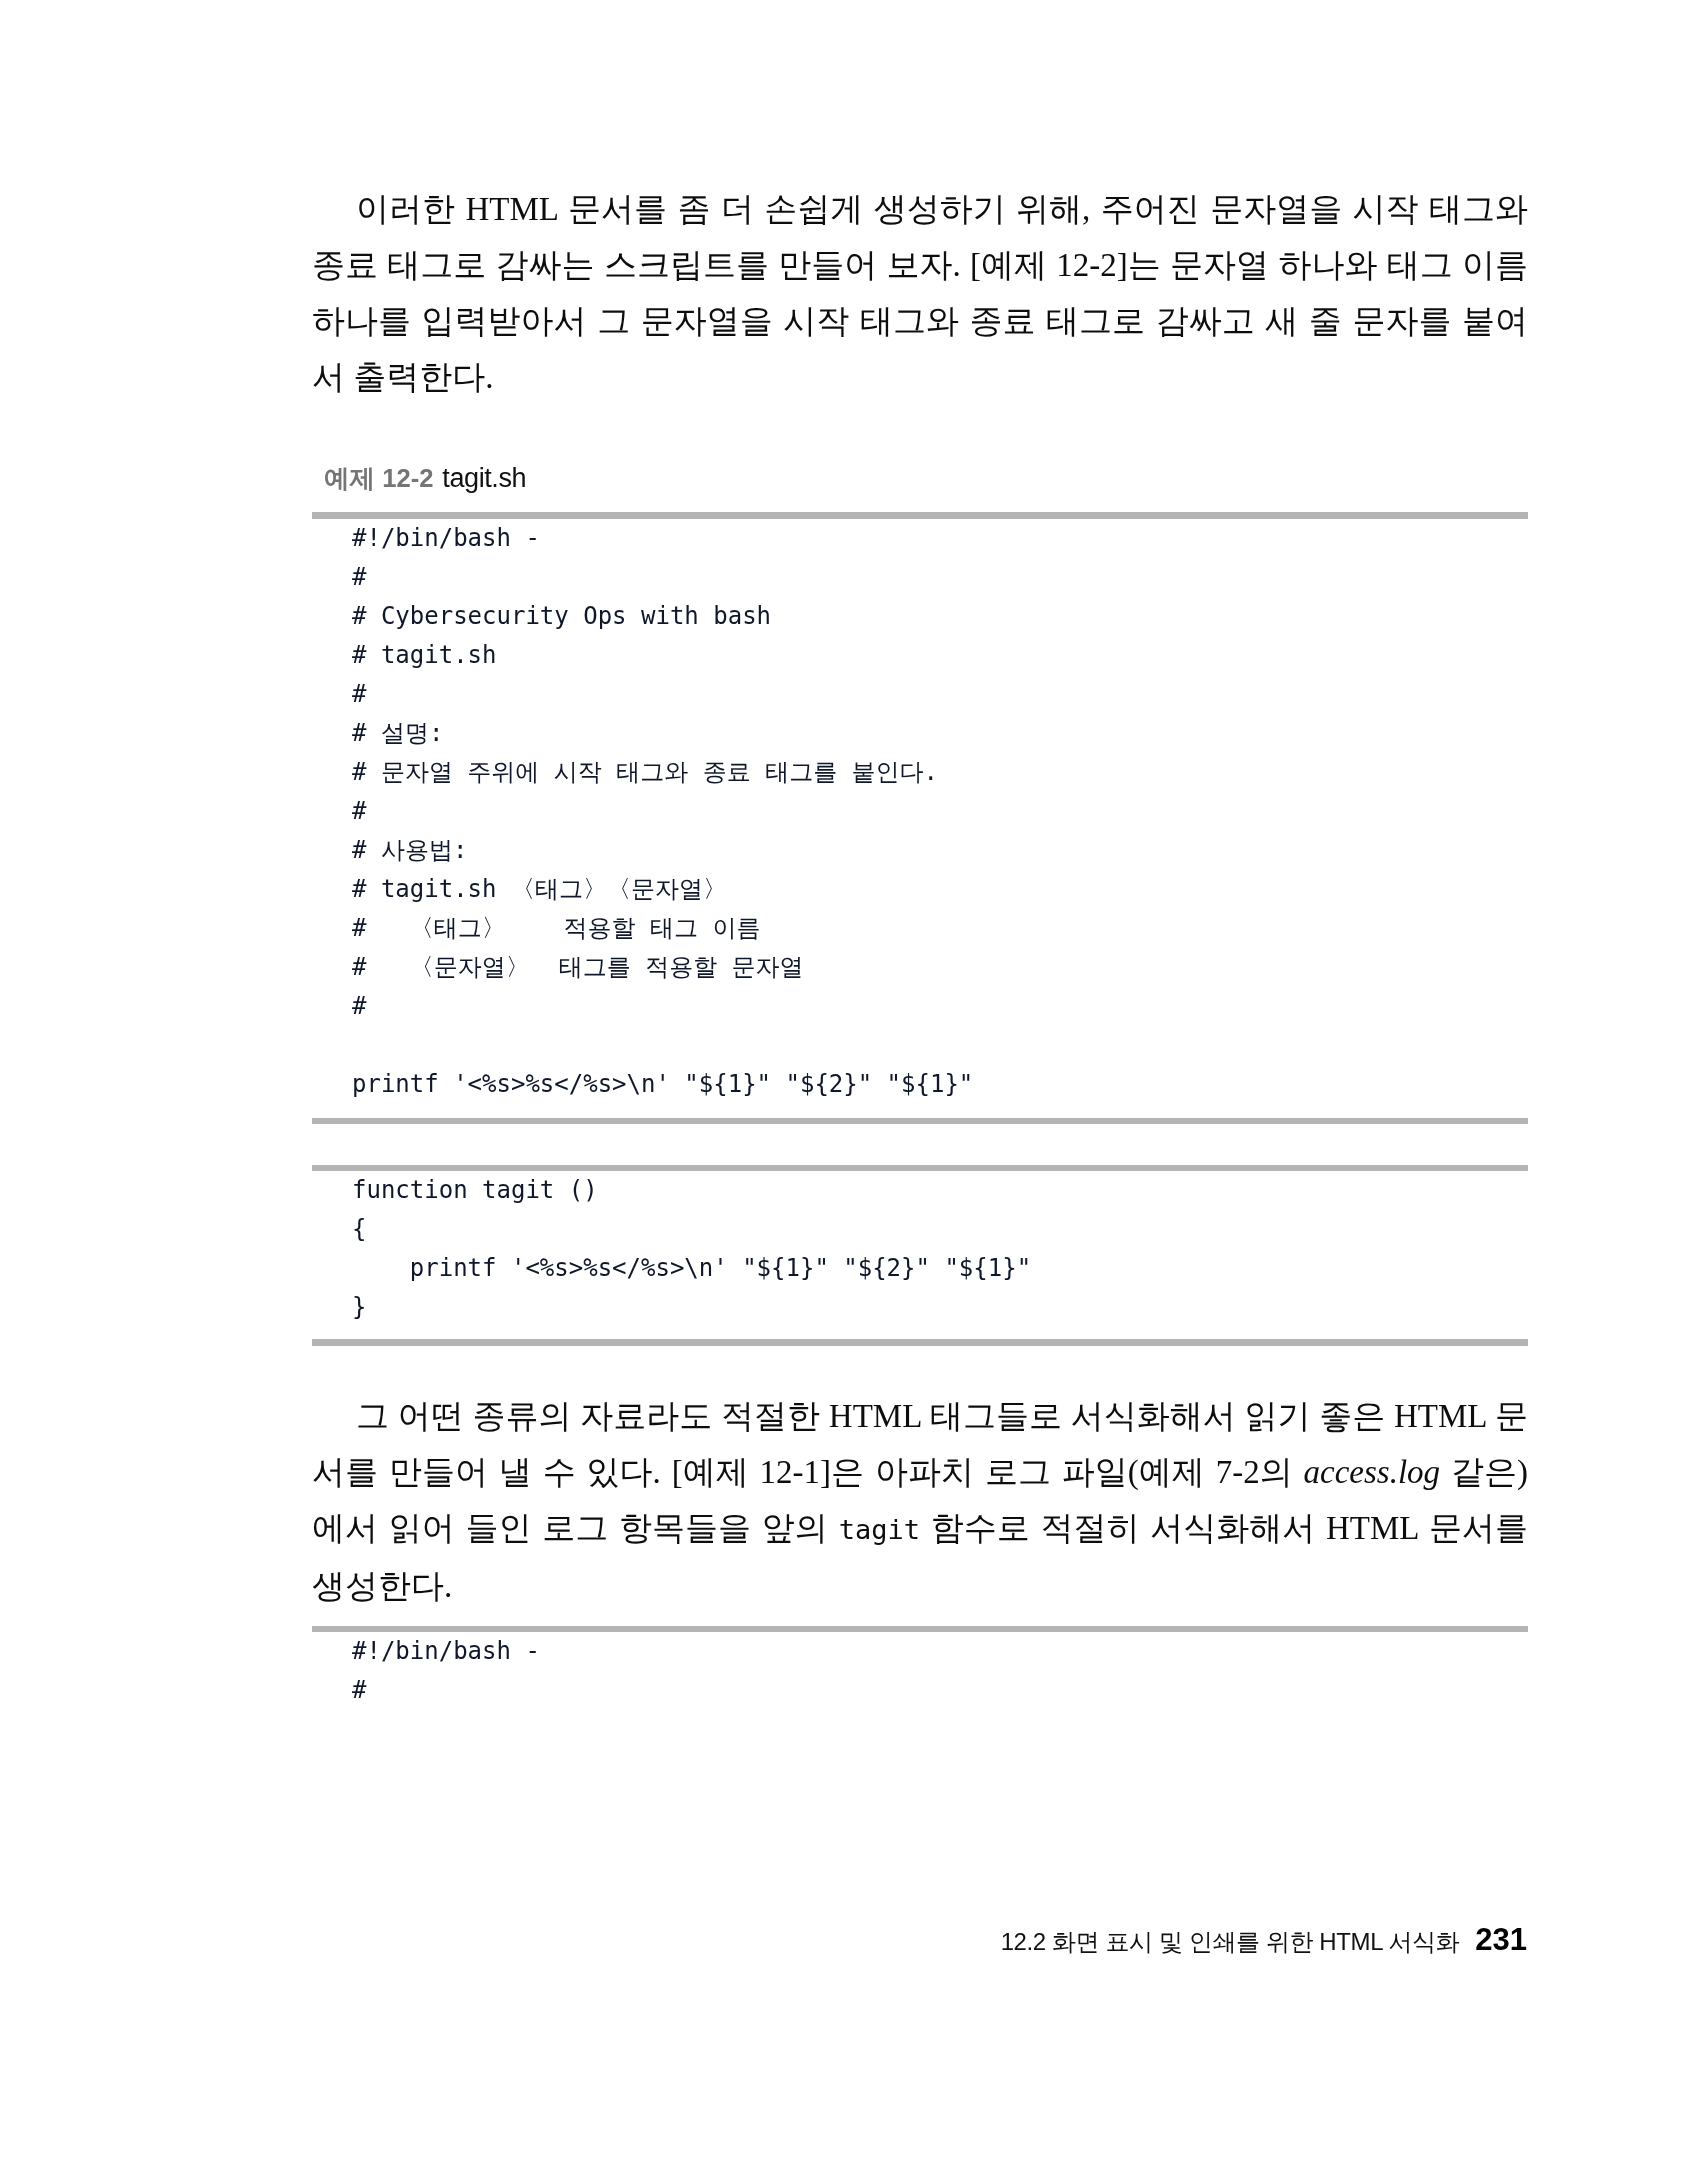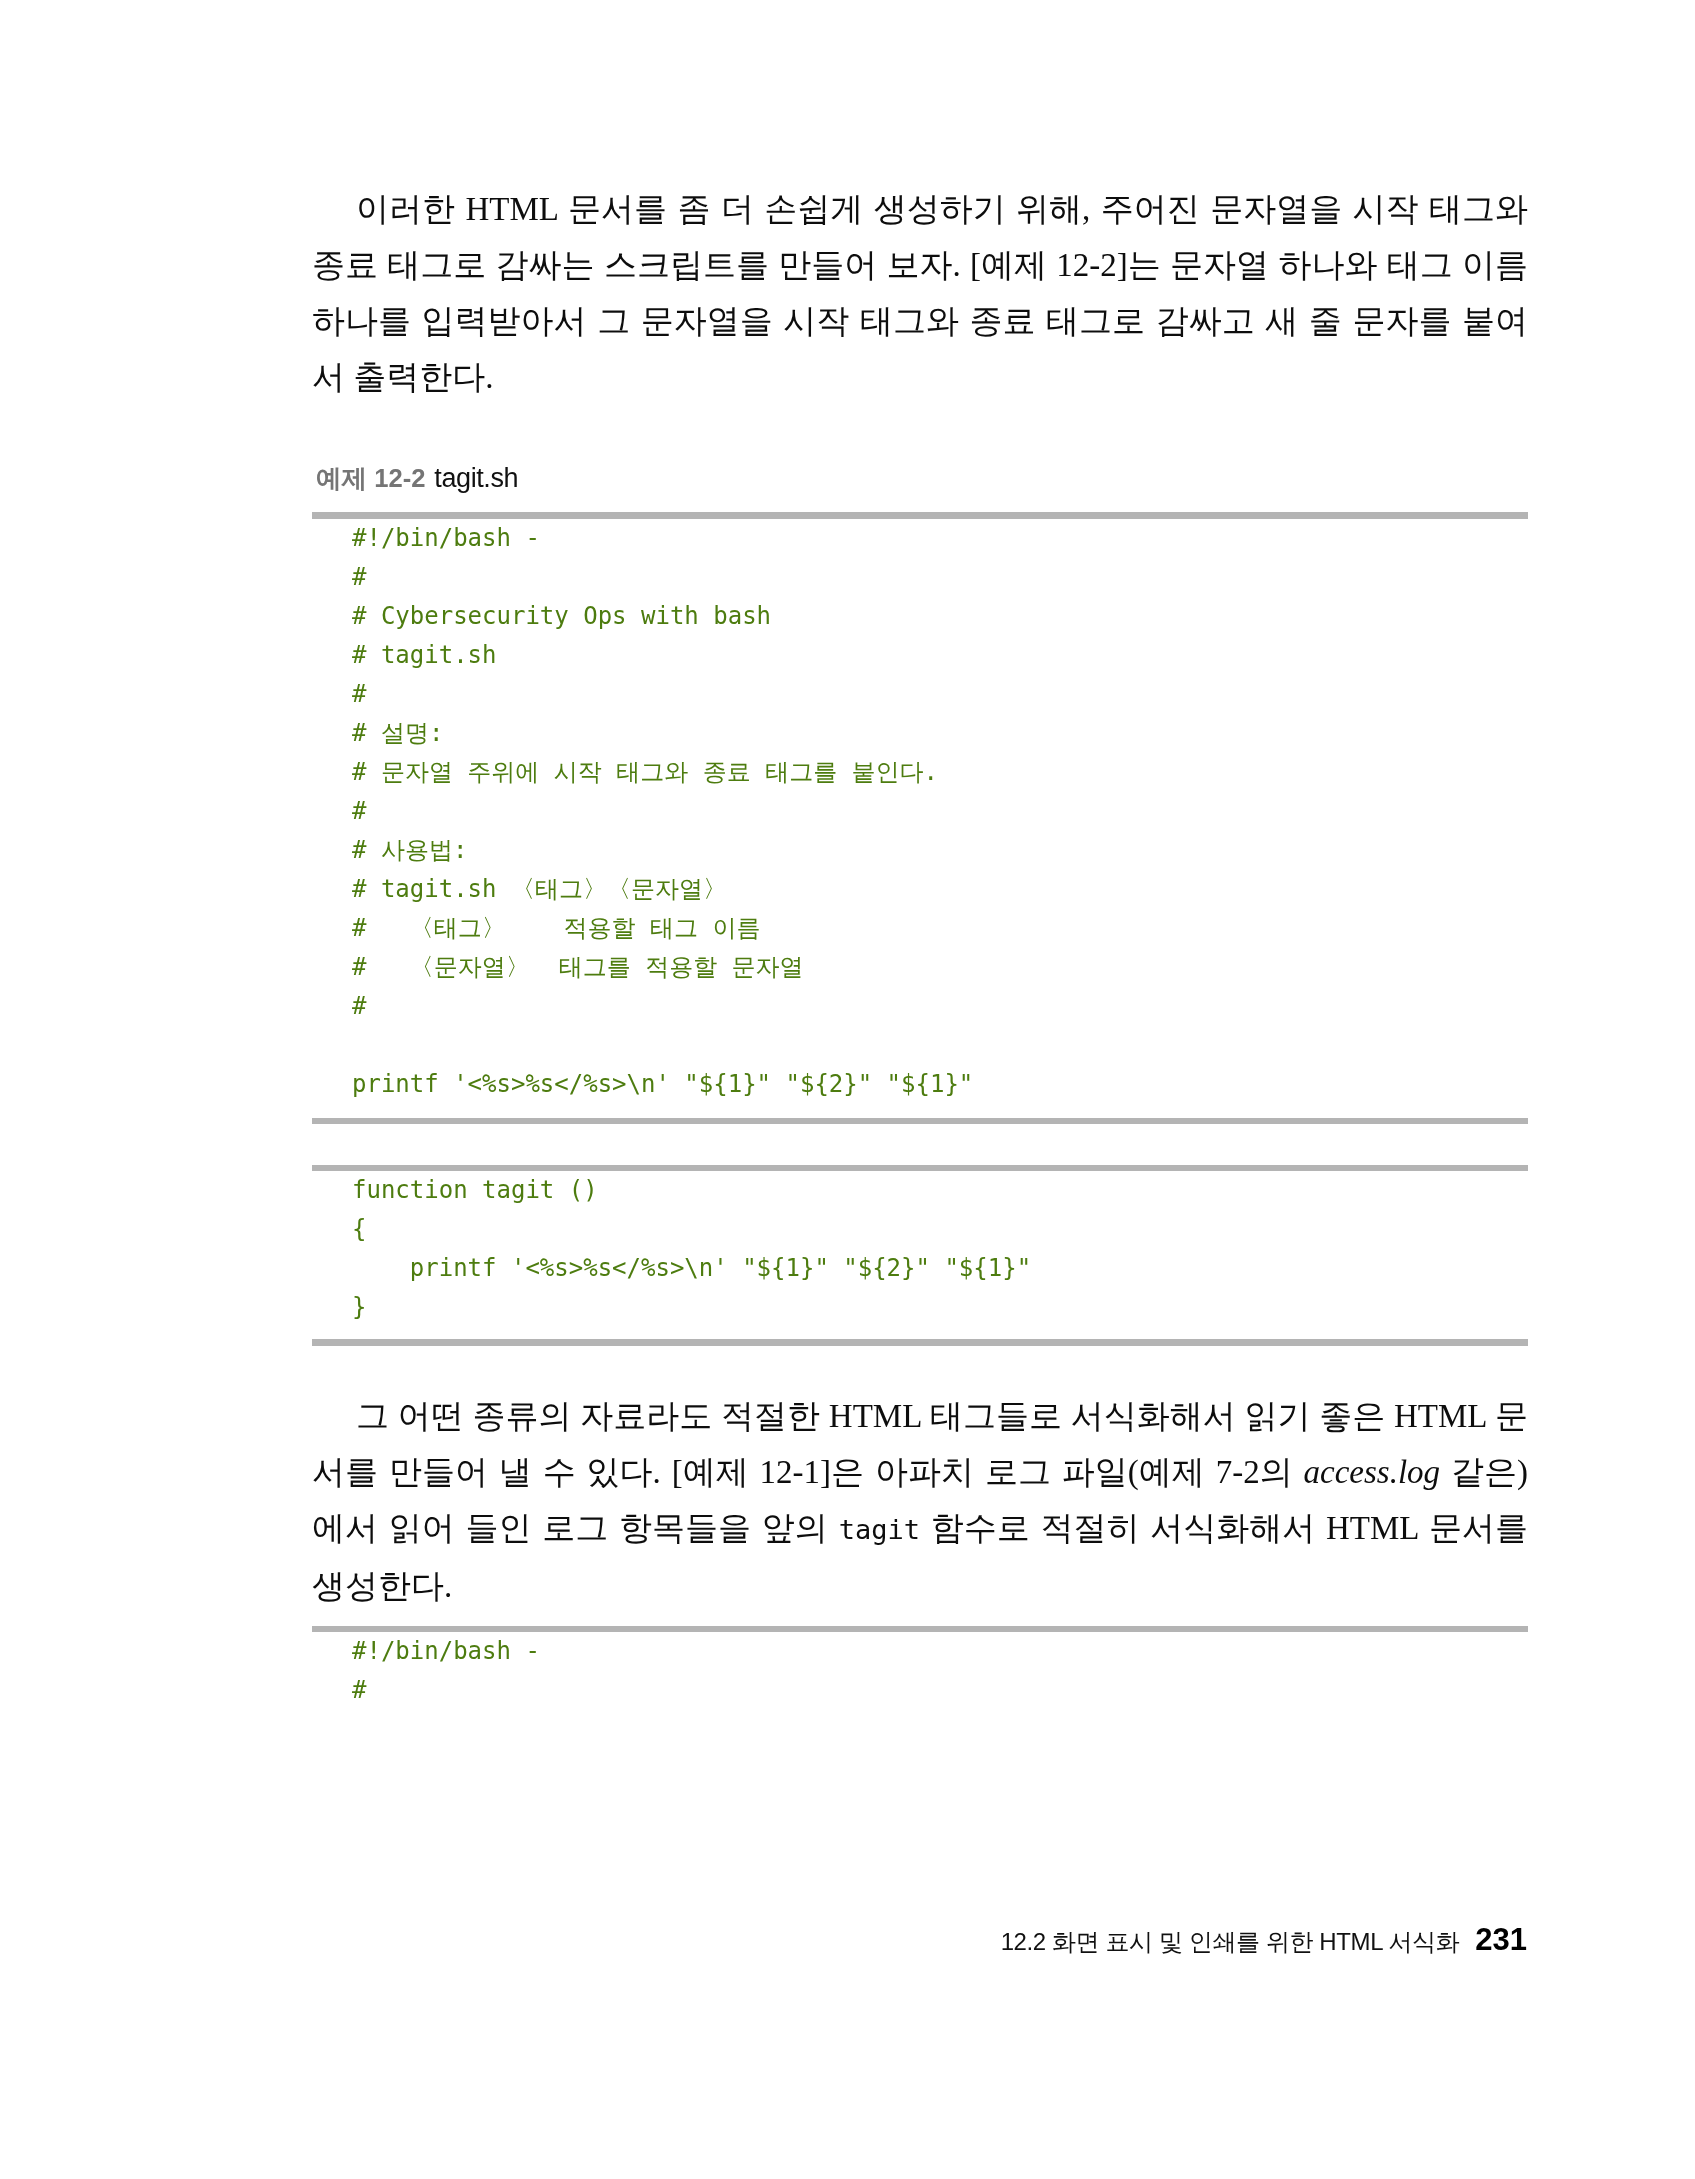--- a/index.html
+++ b/index.html
@@ -33,21 +33,21 @@
   .para.indent { text-indent: 44px; }
   .para .it {
     font-style: italic;
   }
   .para .mono {
     font-family: "DejaVu Sans Mono", "Liberation Mono", monospace;
     font-size: 27px;
   }
   
   .caption {
-    margin: 4px;
+    margin: 12px;
     font-family: "Liberation Sans", "DejaVu Sans", sans-serif;
     line-height: 35px;
     white-space: nowrap;
   }
   .caption .cap-label {
     font-weight: bold;
     font-size: 25.6px;
     color: #757575;
   }
   .caption .cap-file {
@@ -63,21 +63,21 @@
     border: none;
     margin: 0;
   }
   
   pre.code {
     margin: 0;
     padding: 0 0 0 40px;
     font-family: "DejaVu Sans Mono", "Liberation Mono", monospace;
     font-size: 24px;
     line-height: 39px;
-    color: #4d7c0f;
+    color: #0f172a;
     white-space: pre;
   }
   
   .p1          { margin-top: 181px; }
   .cap1        { margin-top: 56px; }
   .rule-cap1   { margin-top: 12.4px; }
   .code1       { margin-top: 23px; }
   .rule-code1  { margin-top: 14px; }
   .p2          { margin-top: 60px; }
   .rule-fn-top { margin-top: 41px; }

